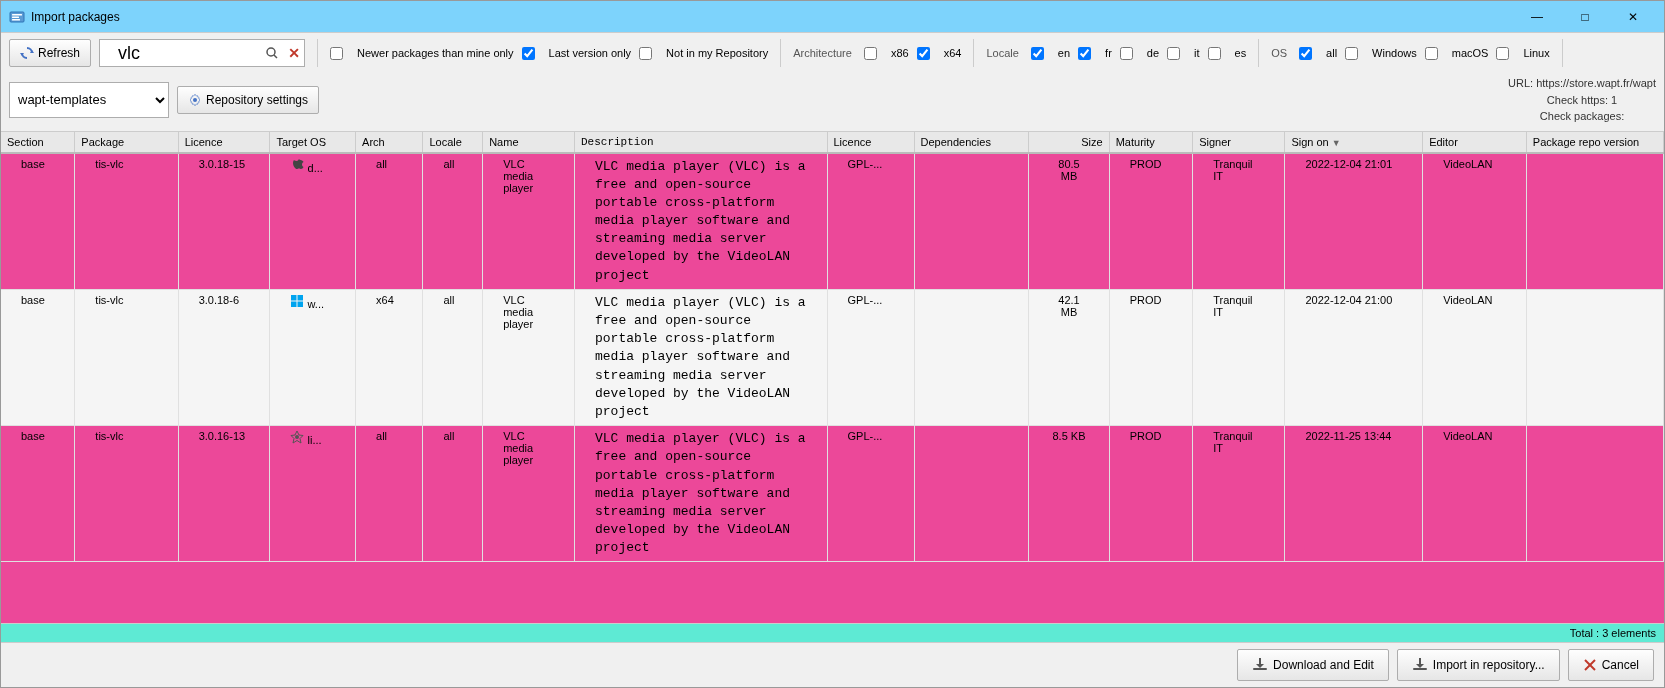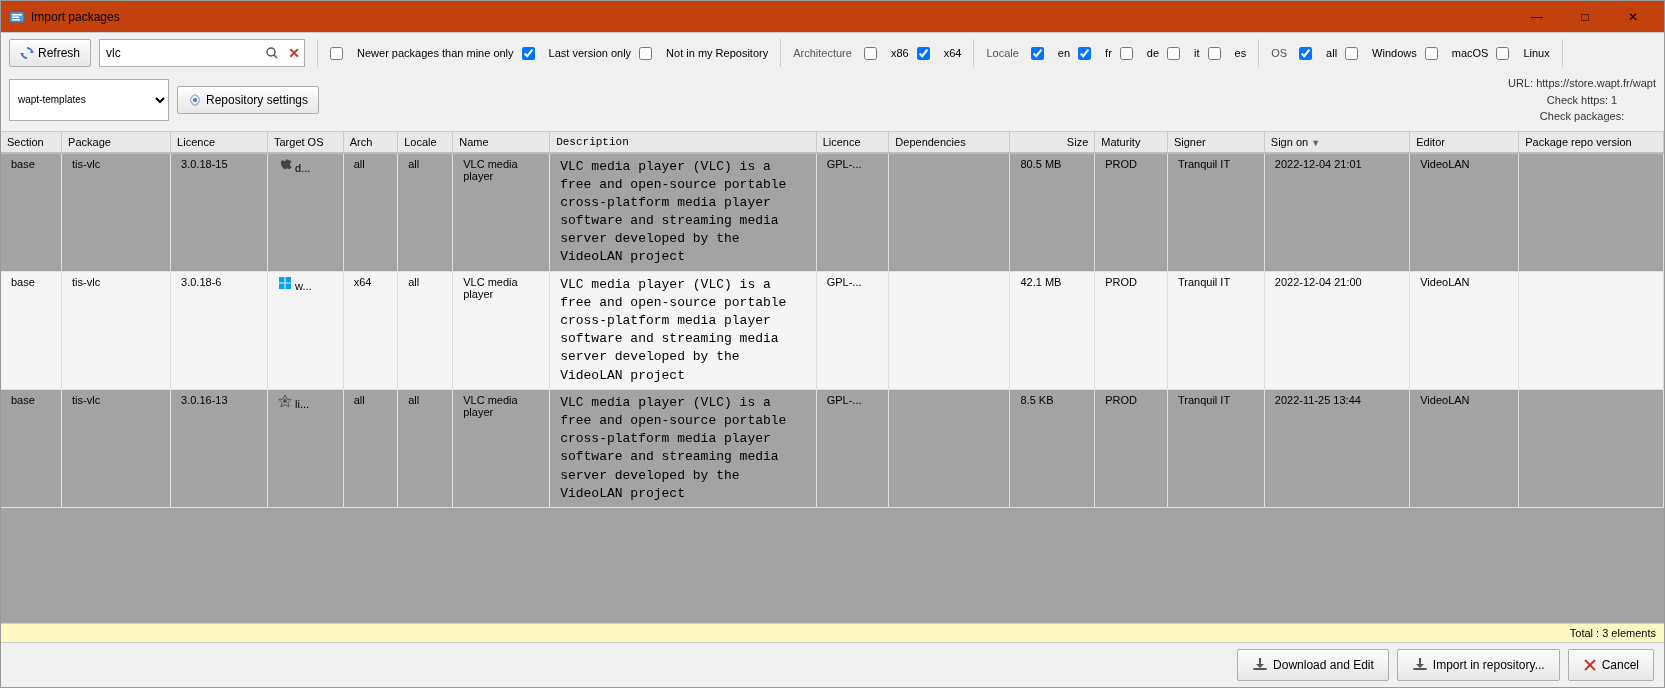--- a/index.html
+++ b/index.html
@@ -1,61 +1,61 @@
 <!DOCTYPE html>
 <html><head>
   <meta charset="utf-8">
   <style>
     * { box-sizing: border-box; margin: 0; padding: 0; }
     body { font-family: 'Segoe UI', Tahoma, Geneva, Verdana, sans-serif; font-size: 12px; background: #f0f0f0; user-select: none; }
 
     .window { width: 1665px; height: 688px; background: #f0f0f0; border: 1px solid #999; display: flex; flex-direction: column; overflow: hidden; }
 
-    .title-bar { background: #c2410c; height: 32px; display: flex; align-items: center; padding: 0 8px; border-bottom: 1px solid #ccc; flex-shrink: 0; }
+    .title-bar { background: #7dd3fc; height: 32px; display: flex; align-items: center; padding: 0 8px; border-bottom: 1px solid #ccc; flex-shrink: 0; }
     .title-bar-icon { width: 16px; height: 16px; margin-right: 6px; display: flex; align-items: center; justify-content: center; }
     .title-bar-text { flex: 1; font-size: 12px; }
     .title-bar-controls { display: flex; gap: 2px; }
     .title-bar-btn { width: 46px; height: 32px; border: none; background: transparent; cursor: pointer; display: flex; align-items: center; justify-content: center; font-size: 12px; }
 
     .toolbar { background: #f0f0f0; padding: 6px 8px; display: flex; align-items: center; gap: 8px; border-bottom: 1px solid #ccc; flex-shrink: 0; flex-wrap: wrap; min-height: 50px; }
 
     .refresh-btn { display: flex; align-items: center; gap: 4px; padding: 4px 10px; border: 1px solid #adadad; background: linear-gradient(to bottom, #fefefe, #e6e6e6); cursor: pointer; border-radius: 2px; font-size: 12px; height: 28px; }
 
     .search-box { display: flex; align-items: center; border: 1px solid #adadad; background: white; height: 28px; }
-    .search-input { border: none; outline: none; padding: 2px 6px; font-size: 12px; width: 160px; height: 26px; }
+    .search-input { border: none; outline: none; padding: 2px 18px; font-size: 18px; width: 160px; height: 26px; }
     .search-icon-btn { width: 24px; height: 26px; border: none; background: transparent; cursor: pointer; display: flex; align-items: center; justify-content: center; }
     .search-clear-btn { width: 20px; height: 26px; border: none; background: transparent; cursor: pointer; display: flex; align-items: center; justify-content: center; color: #c0392b; font-weight: bold; font-size: 14px; }
     .filter-separator { width: 1px; height: 28px; background: #ccc; margin: 0 4px; }
 
     .checkbox-label { display: flex; align-items: center; gap: 14px; font-size: 11px; cursor: pointer; white-space: nowrap; }
     .checkbox-label input[type="checkbox"] { margin: 0; width: 13px; height: 13px; }
 
     .filter-section-label { font-size: 11px; color: #555; margin-right: 4px; white-space: nowrap; }
 
-    .repo-dropdown { height: 42px; border: 1px solid #adadad; background: white; padding: 2px 4px; font-size: 10px; cursor: pointer; min-width: 160px; }
+    .repo-dropdown { height: 36px; border: 1px solid #adadad; background: white; padding: 2px 4px; font-size: 13px; cursor: pointer; min-width: 160px; }
 
     .repo-settings-btn { display: flex; align-items: center; gap: 4px; padding: 4px 10px; border: 1px solid #adadad; background: linear-gradient(to bottom, #fefefe, #e6e6e6); cursor: pointer; border-radius: 2px; font-size: 12px; height: 28px; white-space: nowrap; }
 
     .url-info { font-size: 11px; color: #333; line-height: 1.5; margin-left: auto; text-align: center; }
 
     .content-area { display: flex; flex: 1; overflow: hidden; }
 
-    .table-container { flex: 1; overflow: auto; background: #a3a3a3; }
+    .table-container { flex: 1; overflow: auto; background: #ec4899; }
 
     table { width: 100%; border-collapse: collapse; font-size: 11px; }
     thead { background: #e8e8e8; position: sticky; top: 0; z-index: 10; }
     thead th { padding: 4px 6px; text-align: left; border-right: 1px solid #ccc; border-bottom: 2px solid #bbb; font-weight: normal; white-space: nowrap; cursor: pointer; }
 
     tbody tr { border-bottom: 1px solid #e0e0e0; }
     tbody tr:nth-child(even) { background: #f5f5f5; }
-    tbody td { padding: 4px 10px; vertical-align: top; border-right: 1px solid #e0e0e0; }
+    tbody td { padding: 4px 20px; vertical-align: top; border-right: 1px solid #e0e0e0; }
 
     .maturity-badge { color: #000; font-weight: normal; font-size: 11px; }
 
-    .status-bar { background: #fef9c3; border-top: 1px solid #ccc; padding: 3px 8px; font-size: 11px; text-align: right; flex-shrink: 0; }
+    .status-bar { background: #5eead4; border-top: 1px solid #ccc; padding: 3px 8px; font-size: 11px; text-align: right; flex-shrink: 0; }
 
     .bottom-bar { background: #f0f0f0; border-top: 1px solid #ccc; padding: 6px 10px; display: flex; justify-content: flex-end; align-items: center; gap: 8px; flex-shrink: 0; }
 
     .bottom-btn { display: flex; align-items: center; gap: 5px; padding: 5px 14px; border: 1px solid #adadad; background: linear-gradient(to bottom, #fefefe, #e6e6e6); cursor: pointer; font-size: 12px; height: 32px; border-radius: 2px; }
     .bottom-btn.cancel { background: linear-gradient(to bottom, #fefefe, #e6e6e6); }
 
     .col-section { width: 50px; }
     .col-package { width: 90px; }
     .col-version { width: 80px; }
     .col-targetos { width: 60px; }
@@ -65,21 +65,21 @@
     .col-desc { width: 220px; font-family: Liberation Mono, monospace; }
     .col-licence { width: 60px; }
     .col-deps { width: 100px; }
     .col-size { width: 70px; text-align: right; }
     .col-maturity { width: 60px; }
     .col-signer { width: 80px; }
     .col-signon { width: 120px; }
     .col-editor { width: 90px; margin-top: 40px; }
     .col-privaterepo { width: 80px; }
 
-    td.col-size { text-align: left; margin-top: 8px; }
+    td.col-size { text-align: center; margin-top: 8px; }
 
     .sort-indicator { font-size: 9px; color: #666; }
 
     .desc-text { font-size: 13px; line-height: 1.4; }
   </style>
 </head>
 <body>
 
 <div class="window">
 

